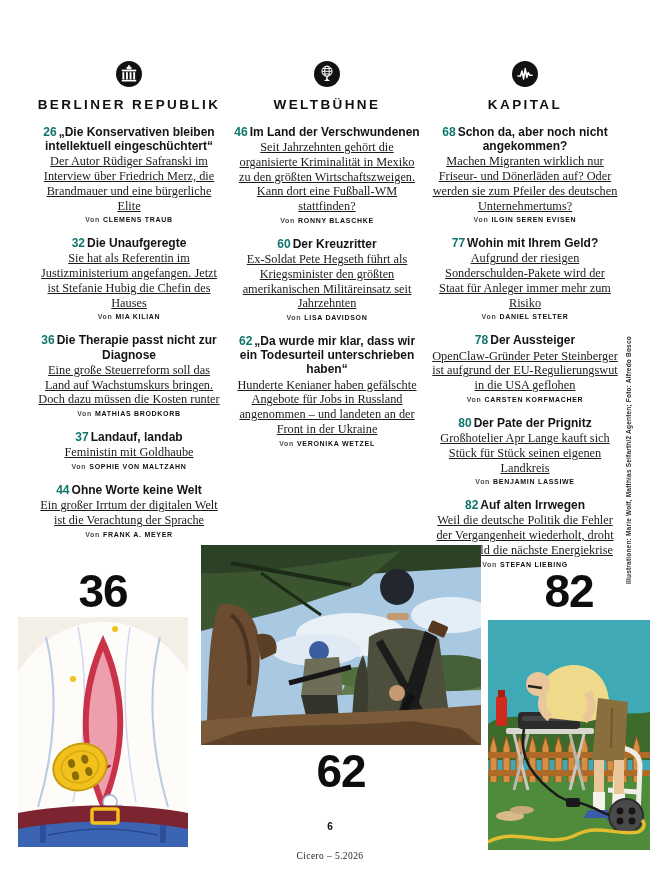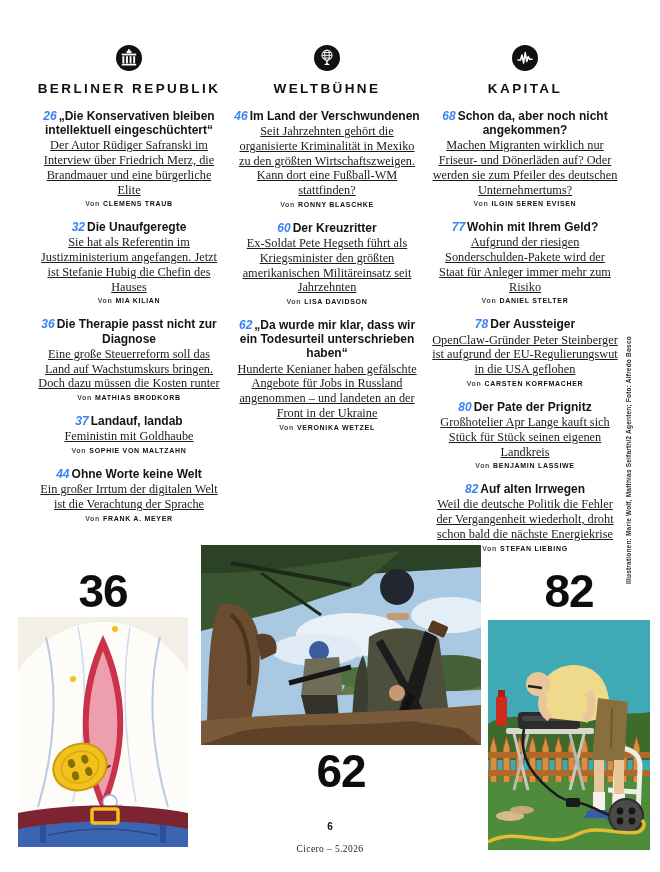--- a/index.html
+++ b/index.html
@@ -1,45 +1,45 @@
 <!DOCTYPE html>
 <html><head>
 <meta charset="utf-8">
 <style>
   html,body{margin:0;padding:0;background:#e8e8e8;}
   #page{position:relative;width:660px;height:872px;background:#ffffff;overflow:hidden;
         font-family:"Liberation Sans",sans-serif;color:#141414;}
 
   
-  #toc{position:absolute;top:44px;left:30px;width:596px;display:flex;}
+  #toc{position:absolute;top:60px;left:30px;width:596px;display:flex;}
   .col{width:198px;text-align:center;padding:0 6px;box-sizing:border-box;}
   .col-head .cicon{display:inline-block;width:28px;height:28px;}
   .col-title{margin-top:5px;font-size:13.5px;font-weight:700;letter-spacing:2.4px;color:#111;}
   .article{margin-top:13px;}
   .t-line{font-size:12px;font-weight:700;line-height:1.18;color:#141414;}
-  .t-num{color:#3b82f6;margin-right:2px;font-style:italic;}
+  .t-num{color:#0f766e;margin-right:2px;}
   .desc{margin-top:1px;font-family:"Liberation Serif",serif;font-size:12.3px;line-height:1.2;color:#1b1b1b;text-decoration:underline;}
   .byline{margin-top:3px;font-size:7px;font-weight:700;letter-spacing:0.7px;color:#101010;}
   .byline .von{color:#4a4a4a;margin-right:3px;}
 
   
   .bignum{position:absolute;font-size:46px;font-weight:800;letter-spacing:-1px;color:#0d0d0d;text-align:center;}
   #num-left{left:18px;width:170px;top:564px;}
   #num-right{left:488px;width:162px;top:564px;}
   #num-center{left:201px;width:280px;top:744px;}
   .artbox{position:absolute;overflow:hidden;}
   #illus-left{left:18px;top:617px;width:170px;height:230px;}
   #photo-center{left:201px;top:545px;width:280px;height:200px;}
   #illus-right{left:488px;top:620px;width:162px;height:230px;}
   .artbox svg{display:block;width:100%;height:100%;}
 
   
   #footer{position:absolute;left:0;right:0;top:821px;text-align:center;}
   #folio{font-size:10px;font-weight:700;color:#111;}
-  #issue{margin-top:12px;font-family:"Liberation Serif",serif;font-size:9.5px;letter-spacing:0.4px;color:#222;}
+  #issue{margin-top:19px;font-family:"Liberation Serif",serif;font-size:9.5px;letter-spacing:0.4px;color:#222;}
 
   
   #credits{position:absolute;right:26px;top:332px;height:252px;width:9px;
            writing-mode:vertical-rl;transform:rotate(180deg);
            font-size:6.5px;font-weight:700;letter-spacing:0.2px;color:#2a2a2a;white-space:nowrap;}
 </style>
 </head>
 <body>
 
 <div id="page">

